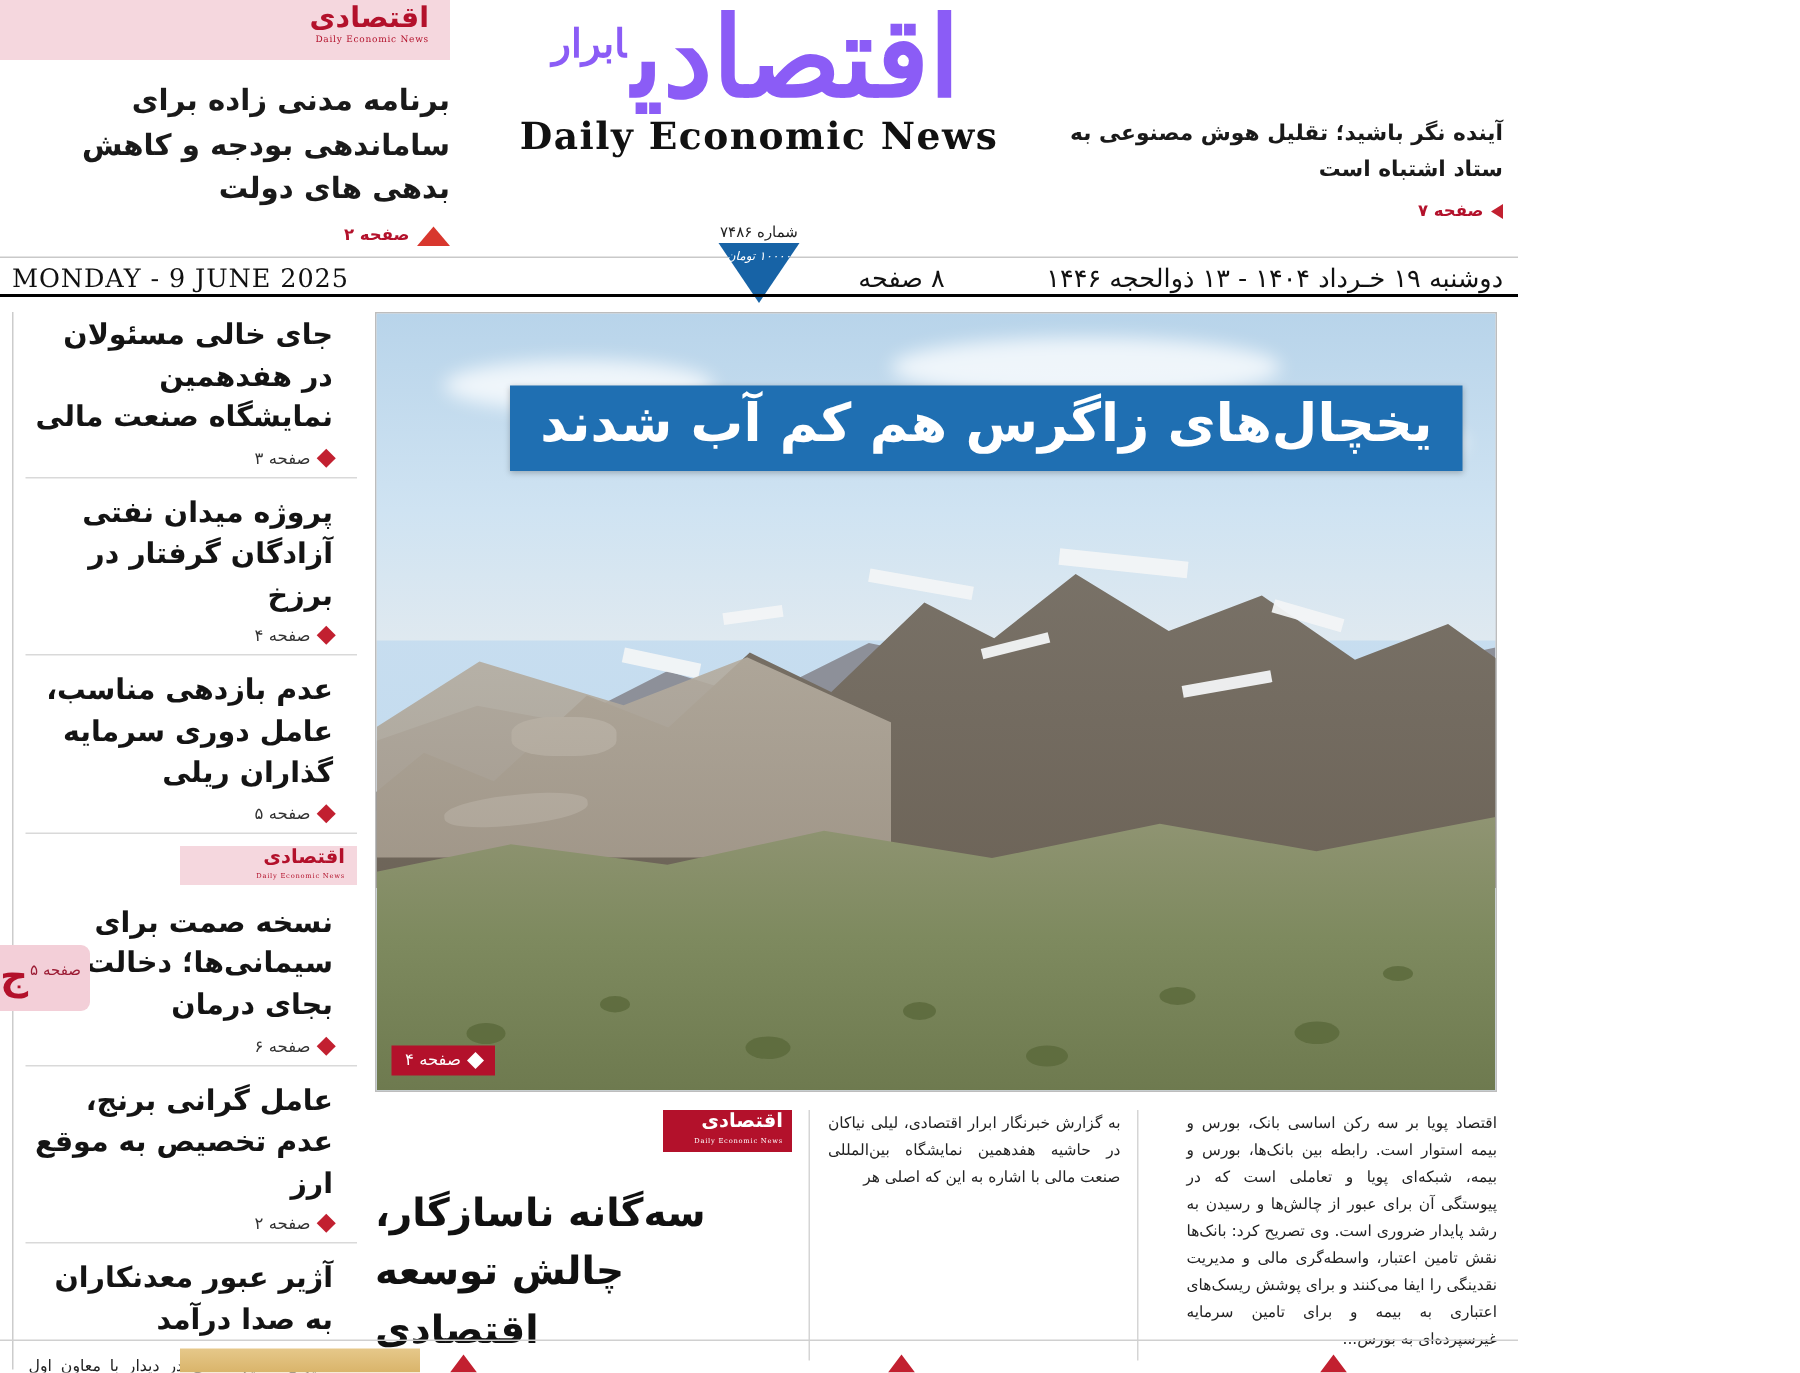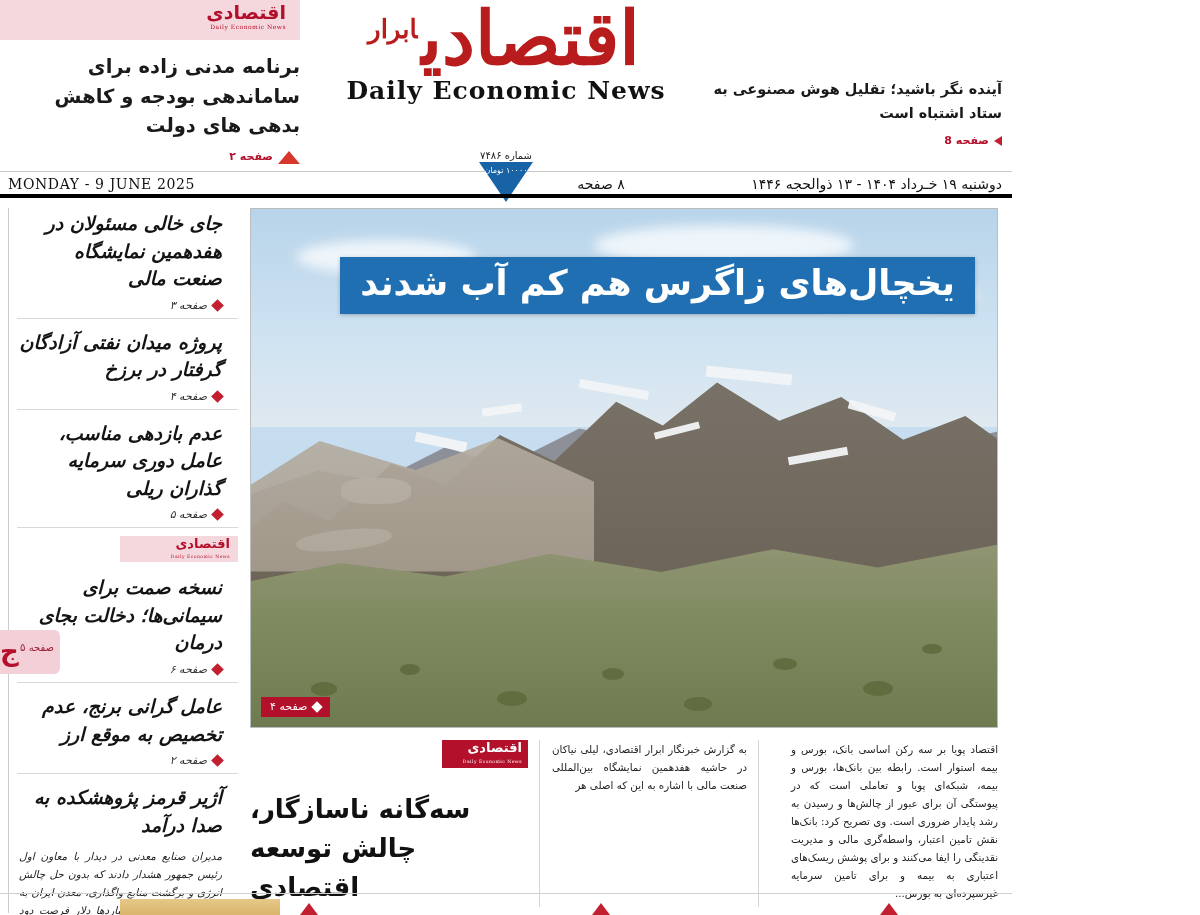--- a/index.html
+++ b/index.html
@@ -92,21 +92,21 @@
     left: 50%;
     transform: translateX(-50%);
     top: 4px;
     width: 500px;
     text-align: center;
   }
   .title-main {
     font-family: Liberation Sans, sans-serif;
     font-size: 74px;
     font-weight: bold;
-    color: #b91c1c;
+    color: #8b5cf6;
     line-height: 0.95;
     direction: rtl;
     letter-spacing: -2px;
   }
   .title-sup {
     font-size: 26px;
     position: relative;
     top: -26px;
     left: -4px;
     font-weight: bold;
@@ -143,20 +143,21 @@
   .price-txt {
     position: absolute;
     left: 50%;
     transform: translateX(-50%);
     top: -36px;
     width: 54px;
     color: #fff;
     font-size: 8px;
     line-height: 1.25;
     text-align: center;
+    font-style: italic;
   }
 
   .top-right-head {
     position: absolute;
     right: 10px;
     top: 78px;
     width: 300px;
     direction: rtl;
     text-align: right;
     font-size: 14.5px;
@@ -166,22 +167,22 @@
   }
   .pagetag-right {
     justify-content: flex-start;
     margin-top: 6px;
   }
 
   
   .datebar {
     position: relative;
     height: 26px;
-    border-bottom: 4px solid #000000;
-    font-size: 14px;
+    border-bottom: 2px solid #000000;
+    font-size: 17px;
     color: #111;
   }
   .date-left {
     position: absolute;
     left: 8px; top: 4px;
     font-family: "DejaVu Serif", serif;
     letter-spacing: .6px;
   }
   .date-right {
     position: absolute;
@@ -216,21 +217,20 @@
     width: 300px;
     border-left: 1px solid #ccc;
     padding-left: 8px;
     direction: rtl;
     text-align: right;
   }
 
   .teaser {
     padding: 10px 16px 6px 2px;
     border-bottom: 1px solid #d9d9d9;
-    font-style: italic;
   }
   .teaser:first-child { padding-top: 2px; }
   .teaser h3 {
     margin: 0;
     font-size: 19px;
     font-weight: bold;
     line-height: 1.45;
     color: #141414;
   }
   .diamond {
@@ -480,21 +480,21 @@
       <div class="issue-no">شماره ۷۴۸۶</div>
       <div class="price-tri">
         <div class="price-txt">۱۰۰۰۰ تومان</div>
       </div>
     </div>
 
     <div class="top-right-head">
       <div>آینده نگر باشید؛ تقلیل هوش مصنوعی به ستاد اشتباه است</div>
       <div class="pagetag pagetag-right">
         <span class="tri-small"></span>
-        <span>صفحه 8</span>
+        <span>صفحه ۷</span>
       </div>
     </div>
   </div>
 
   <div class="datebar">
     <div class="date-left">MONDAY - 9 JUNE 2025</div>
     <div class="date-pages">۸ صفحه</div>
     <div class="date-right">دوشنبه ۱۹ خـرداد ۱۴۰۴ - ۱۳ ذوالحجه ۱۴۴۶</div>
   </div>
 
@@ -599,21 +599,21 @@
 
       <div class="teaser">
         <h3>عامل گرانی برنج، عدم تخصیص به موقع ارز</h3>
         <div class="pagetag">
           <span class="diamond"></span>
           <span>صفحه ۲</span>
         </div>
       </div>
 
       <div class="teaser" style="border-bottom:none;">
-        <h3>آژیر قرمز پژوهشکده به صدا درآمد</h3>
+        <h3>آژیر عبور معدنکاران به صدا درآمد</h3>
         <div class="bodytext">مدیران صنایع معدنی در دیدار با معاون اول رئیس جمهور هشدار دادند که بدون حل چالش انرژی و برگشت منابع واگذاری، معدن ایران به بن‌بست می‌رسد و میلیاردها دلار فرصت دود می‌شود. در جریان نشست مدیران شرکت‌های بزرگ معدنی و صنایع معدنی با معاون اول رئیس‌جمهور و وزیر صنعت، معدن و تجارت، رئیس هیأت عامل ایمیدرو سه مطالبه اساسی این صنعت از دولت را مطرح کرد؛ مطالبه‌هایی که به گفته او برای حفظ جایگاه معدن در اقتصاد ملی و تحقق اهداف برنامه هفتم توسعه ...</div>
 
       </div>
     </div>
 
     <div class="sticker">
       <span class="s-big">ج</span>
       <span class="s-txt">صفحه ۵</span>
     </div>
   </div>

